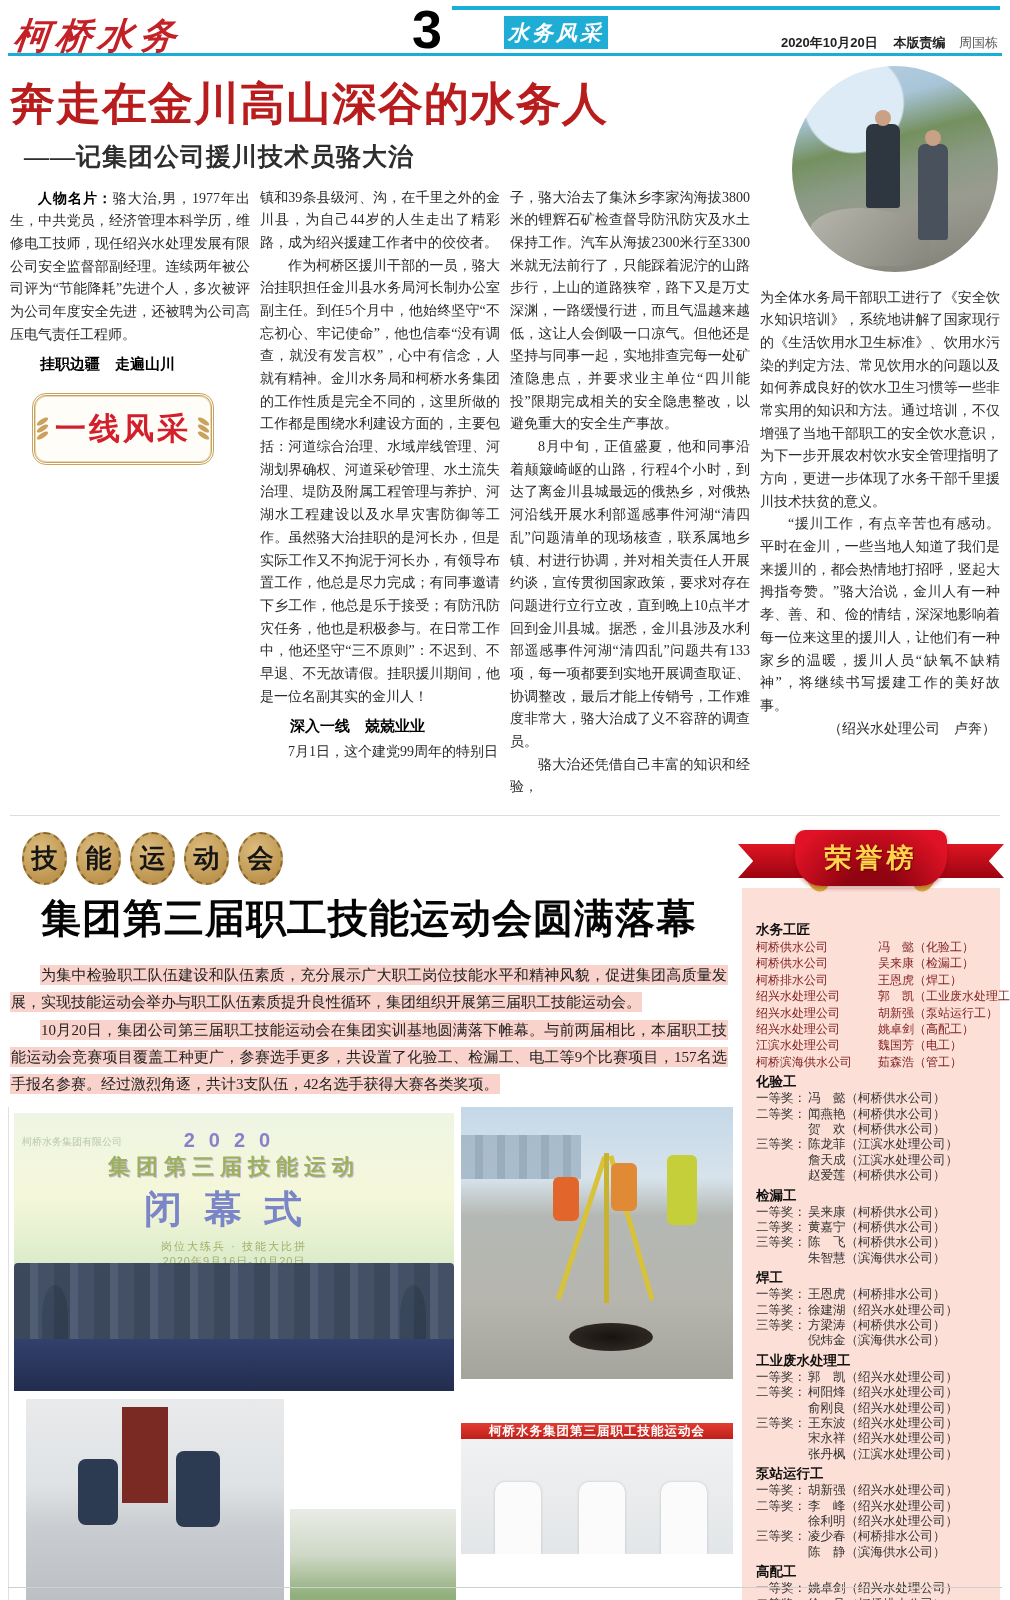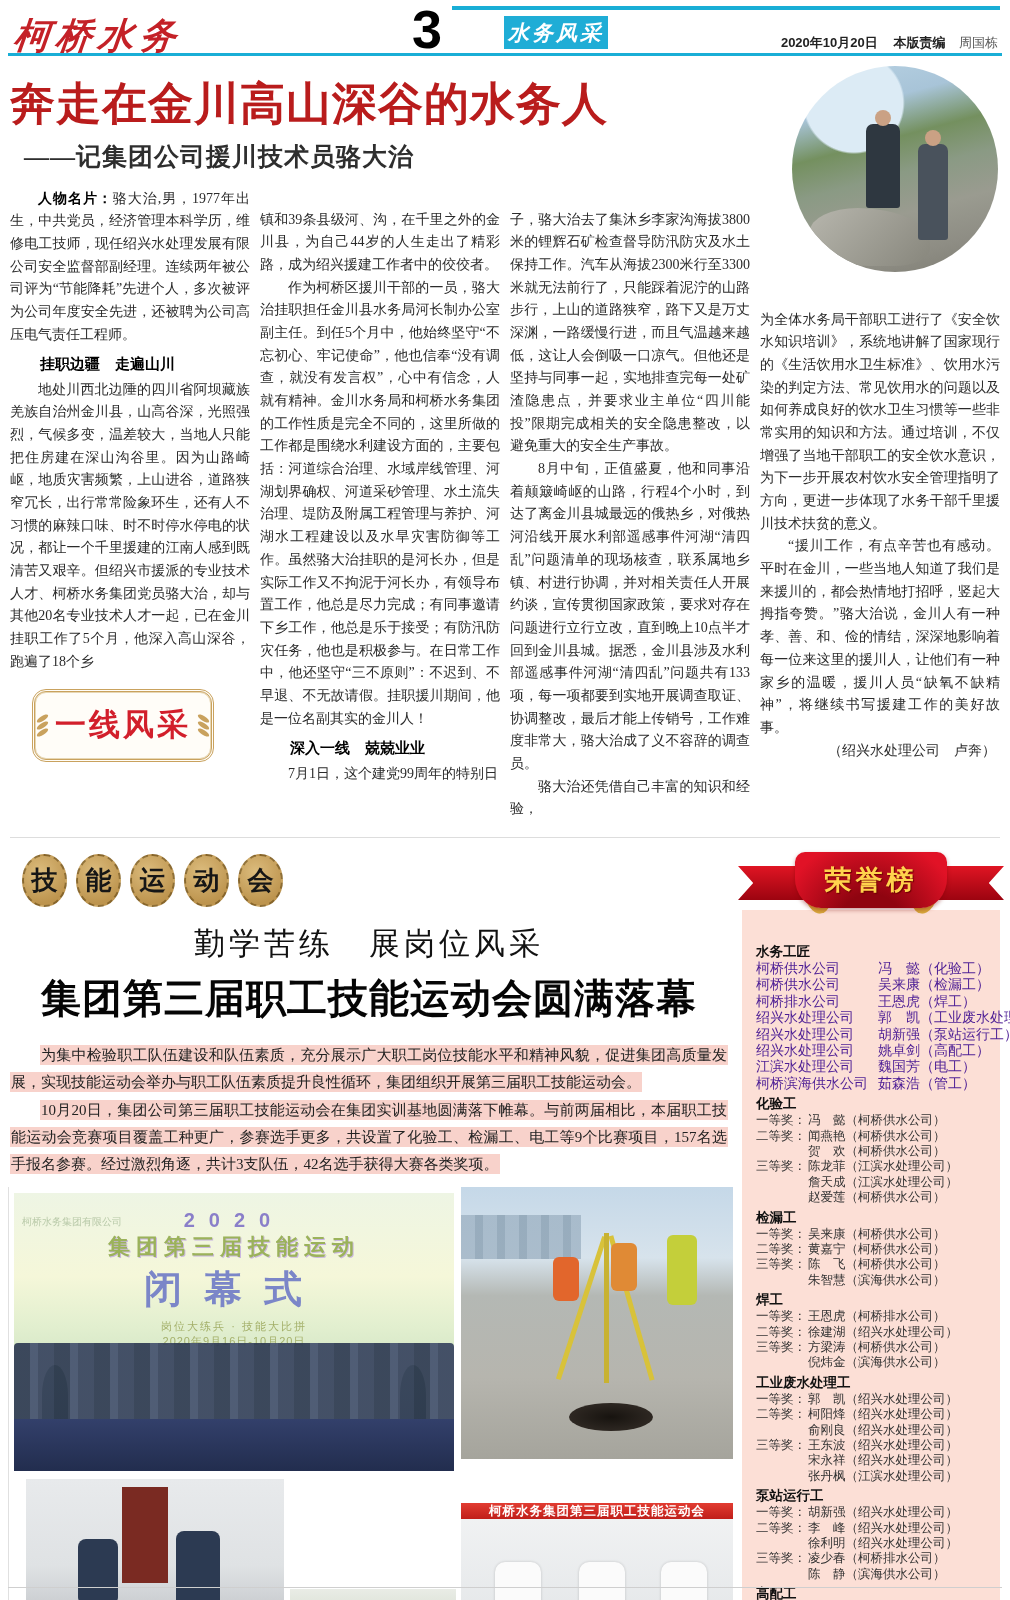--- a/index.html
+++ b/index.html
@@ -39,21 +39,21 @@
   .art-photo .fig.f1 { left:74px; top:58px; width:34px; height:84px; }
   .art-photo .fig.f2 { left:126px; top:78px; width:30px; height:96px; background:#49525c; }
   .art-photo .head { position:absolute; background:#caa184; border-radius:50%; width:16px; height:16px; }
   .art-photo .head.h1 { left:83px; top:44px; }
   .art-photo .head.h2 { left:133px; top:64px; }
 
   .cols { display:flex; gap:10px; margin-top:14px; }
   .art-col { flex:1 1 0; font-size:14px; line-height:1.62; text-align:justify; color:#2b2b2b; min-height:378px; }
   .art-col.col-last { padding-top:100px; }
   .art-para { text-indent:2em; }
-  .art-para.noindent { text-indent:0;margin-top:22px; }
+  .art-para.noindent { text-indent:0; }
   .art-para strong { font-family:"Liberation Sans",sans-serif; font-weight:bold; color:#000; }
   .art-subhead { font-family:"Liberation Sans",sans-serif; font-size:15px; font-weight:bold;
                  color:#000; margin:6px 0 2px 0; text-indent:2em; }
   .sign { text-align:right; text-indent:0; padding-right:4px; }
 
   .badge-wrap { width:182px; margin:16px auto 0 22px; border:3px double #c9a25e; border-radius:14px;
                 background:#fffdf8; display:flex; align-items:center; justify-content:center;
                 gap:6px; padding:8px 6px; box-shadow:0 0 0 1px #e7d7b4 inset; }
   .badge-label { color:#d21f2b; font-family:"Liberation Sans",sans-serif; font-weight:900;
                  font-size:31px; letter-spacing:3px; white-space:nowrap; }
@@ -149,21 +149,21 @@
       border-radius:10px 10px 26px 26px / 10px 10px 30px 30px;
       display:flex; align-items:center; justify-content:center;
       box-shadow:0 2px 4px rgba(120,0,0,.4); }
   .ribbon-center span { color:#ffd34d; font-family:"Liberation Sans",sans-serif; font-weight:900;
       font-size:27px; letter-spacing:4px; text-shadow:1px 1px 1px #6d0000; }
   .honor-panel { background:#fcdfd6; min-height:920px; padding:30px 12px 16px 14px; }
   .h-heading { font-family:"Liberation Sans",sans-serif; font-weight:bold; font-size:13.5px; color:#111;
                line-height:18px; margin-top:3px; }
   .h-row { font-size:12.5px; line-height:15.4px; color:#333; white-space:nowrap; }
   .h-row .h-label { display:inline-block; min-width:52px; }
-  .c-row { font-size:14px; line-height:16.4px; color:#4c1d95; white-space:nowrap; }
+  .c-row { font-size:12px; line-height:16.4px; color:#7f1d1d; white-space:nowrap; }
   .c-row .c-company { display:inline-block; min-width:122px; }
 
   .page-bottom-rule { position:absolute; left:8px; right:8px; bottom:12px; border-top:1px solid #cfcfcf; }
 </style>
 </head>
 <body>
 
 <div class="page">
 
   <header class="masthead">
@@ -186,21 +186,20 @@
       <span class="fig f2"></span>
       <span class="head h1"></span>
       <span class="head h2"></span>
     </div>
     <h1 class="art-headline">奔走在金川高山深谷的水务人</h1>
     <h2 class="art-subtitle">——记集团公司援川技术员骆大治</h2>
     <div class="cols">
         <div class="art-col">
           <p class="art-para"><strong>人物名片：</strong>骆大治,男，1977年出生，中共党员，经济管理本科学历，维修电工技师，现任绍兴水处理发展有限公司安全监督部副经理。连续两年被公司评为“节能降耗”先进个人，多次被评为公司年度安全先进，还被聘为公司高压电气责任工程师。</p>
           <h3 class="art-subhead">挂职边疆　走遍山川</h3>
-          <p class="art-para">地处川西北边陲的四川省阿坝藏族羌族自治州金川县，山高谷深，光照强烈，气候多变，温差较大，当地人只能把住房建在深山沟谷里。因为山路崎岖，地质灾害频繁，上山进谷，道路狭窄冗长，出行常常险象环生，还有人不习惯的麻辣口味、时不时停水停电的状况，都让一个千里援建的江南人感到既清苦又艰辛。但绍兴市援派的专业技术人才、柯桥水务集团党员骆大治，却与其他20名专业技术人才一起，已在金川挂职工作了5个月，他深入高山深谷，跑遍了18个乡</p>
           <div class="badge-wrap">
             <span class="laurel l">
               <i></i>
               <i></i>
               <i></i>
             </span>
             <span class="badge-label">一线风采</span>
             <span class="laurel r">
               <i></i>
               <i></i>
@@ -232,21 +231,20 @@
   <div class="lower">
 
     <section class="skills">
       <div class="coin-row">
           <span class="coin">技</span>
           <span class="coin">能</span>
           <span class="coin">运</span>
           <span class="coin">动</span>
           <span class="coin">会</span>
         </div>
-      <div class="kicker">勤学苦练　展岗位风采</div>
       <div class="sk-headline">集团第三届职工技能运动会圆满落幕</div>
       <div class="sk-paras">
           <p class="sk-para"><span class="hl">为集中检验职工队伍建设和队伍素质，充分展示广大职工岗位技能水平和精神风貌，促进集团高质量发展，实现技能运动会举办与职工队伍素质提升良性循环，集团组织开展第三届职工技能运动会。</span></p>
           <p class="sk-para"><span class="hl">10月20日，集团公司第三届职工技能运动会在集团实训基地圆满落下帷幕。与前两届相比，本届职工技能运动会竞赛项目覆盖工种更广，参赛选手更多，共设置了化验工、检漏工、电工等9个比赛项目，157名选手报名参赛。经过激烈角逐，共计3支队伍，42名选手获得大赛各类奖项。</span></p>
         </div>
 
       <div class="photo-board">
         <div class="photo ph-ceremony">
           <div class="corner">柯桥水务集团有限公司</div>
           <div class="txt l1">2020</div>

